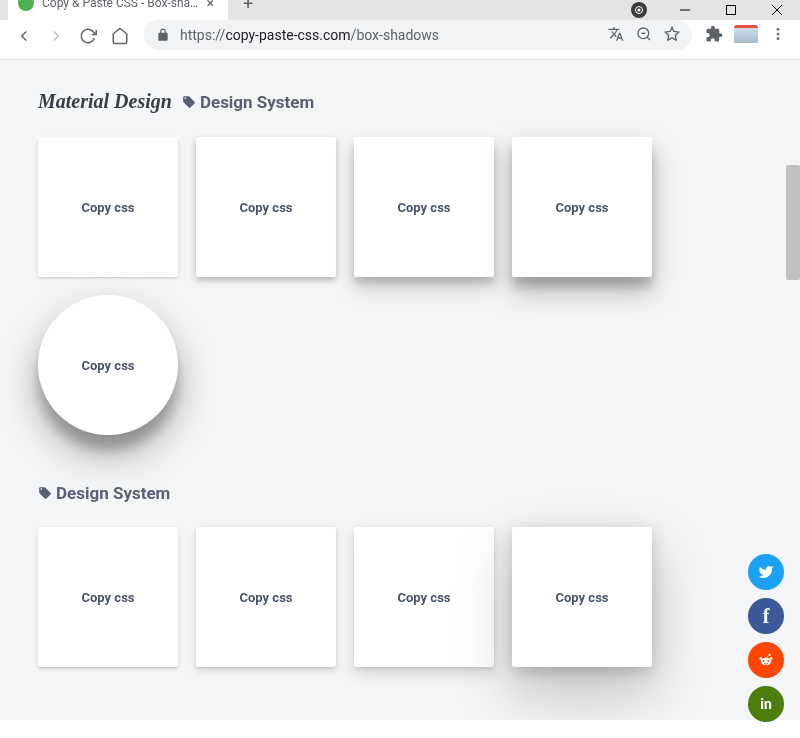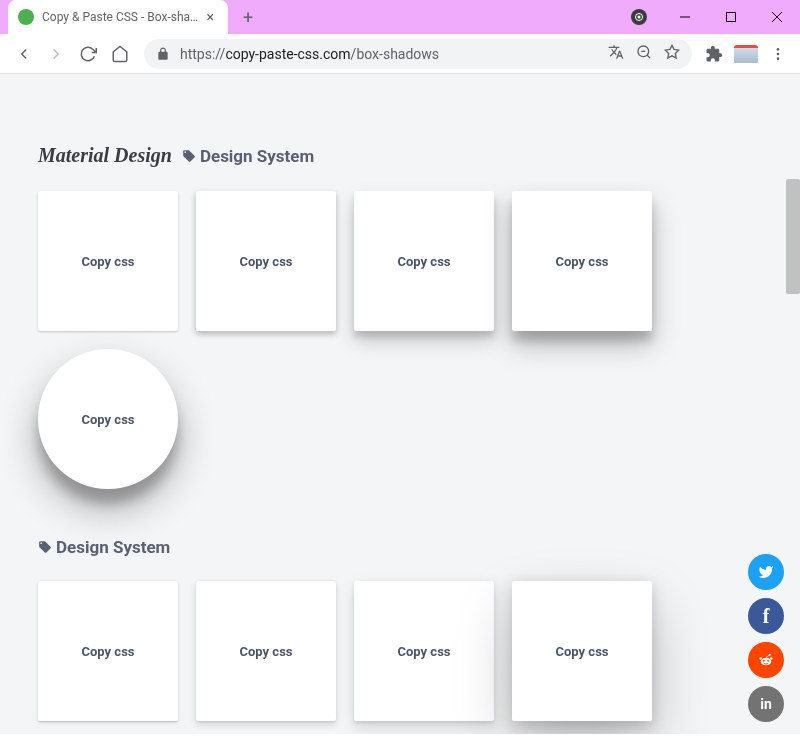--- a/index.html
+++ b/index.html
@@ -5,24 +5,24 @@
     * { margin: 0; padding: 0; box-sizing: border-box; }
     body {
       font-family: -apple-system, BlinkMacSystemFont, "Segoe UI", Roboto, sans-serif;
       width: 800px;
       height: 738px;
       overflow: hidden;
       background: #fff;
     }
     
     .top-row {
-      height: 34px;
+      height: 20px;
       display: flex;
       align-items: flex-end;
-      background: #f0abfc;
+      background: #e5e5e5;
     }
     .tab {
       height: 34px;
       background: #fff;
       border-radius: 8px 8px 0 0;
       display: flex;
       align-items: center;
       padding: 0 10px 0 10px;
       margin-left: 8px;
       min-width: 220px;
@@ -53,21 +53,21 @@
       width: 46px; height: 38px;
       display:flex; align-items:center; justify-content:center;
       cursor:pointer;
     }
     
     
     .toolbar {
       height: 40px;
       background: #fff;
       display: flex;
-      align-items: center;
+      align-items: flex-start;
       padding: 0 8px;
       border-bottom: 1px solid #e0e0e0;
     }
     .toolbar .navbtn {
       width: 32px; height: 32px;
       display:flex; align-items:center; justify-content:center;
       color: #5f6368;
       cursor:pointer;
       border-radius: 50%;
     }
@@ -115,21 +115,20 @@
       position: relative;
     }
     .content {
       padding: 30px 38px 20px 38px;
     }
     .section-header {
       display: flex;
       align-items: center;
       gap: 10px;
       margin-bottom: 24px;
-      margin-top: 40px;
     }
     .section-title {
       font-family: Georgia, "Times New Roman", serif;
       font-style: italic;
       font-weight: 700;
       font-size: 20px;
       color: #3a3d47;
     }
     .tag-badge {
       display: flex;
@@ -191,21 +190,21 @@
       border-radius: 50%;
       display:flex; align-items:center; justify-content:center;
       color: #fff;
       cursor:pointer;
       font-size: 16px;
       font-weight: bold;
     }
     .tw { background: #1da1f2; }
     .fb { background: #3b5998; }
     .rd { background: #ff4500; }
-    .li { background: #737373; }
+    .li { background: #4d7c0f; }
     
     
     .scroll-track {
       position: absolute;
       right: 0;
       top: 105px;
       width: 14px;
       height: 115px;
       background: #c1c1c1;
       border-radius: 2px;

